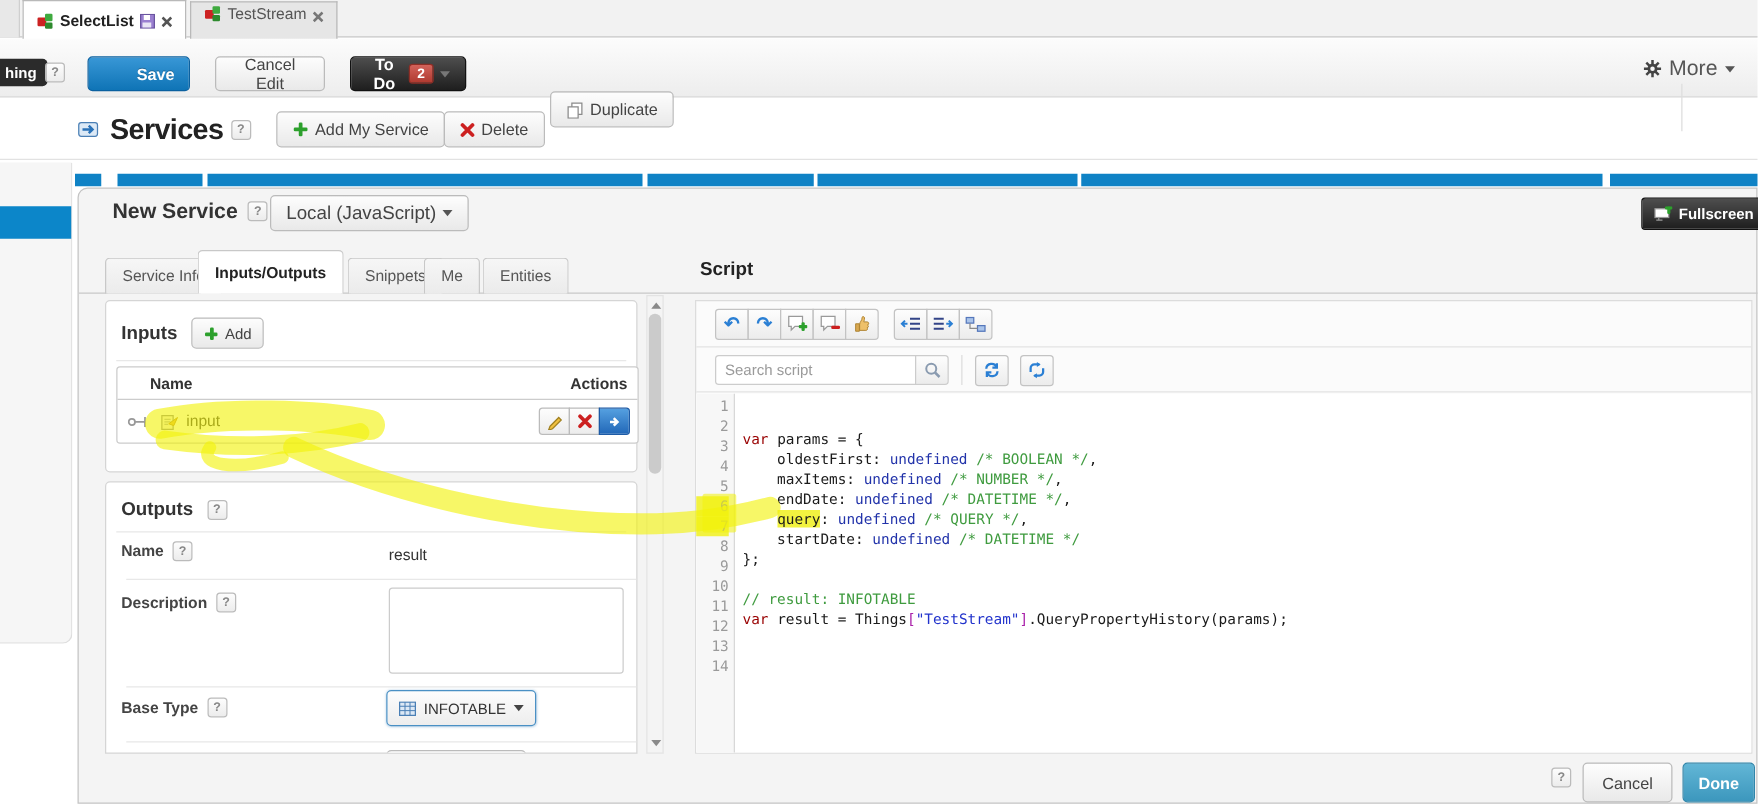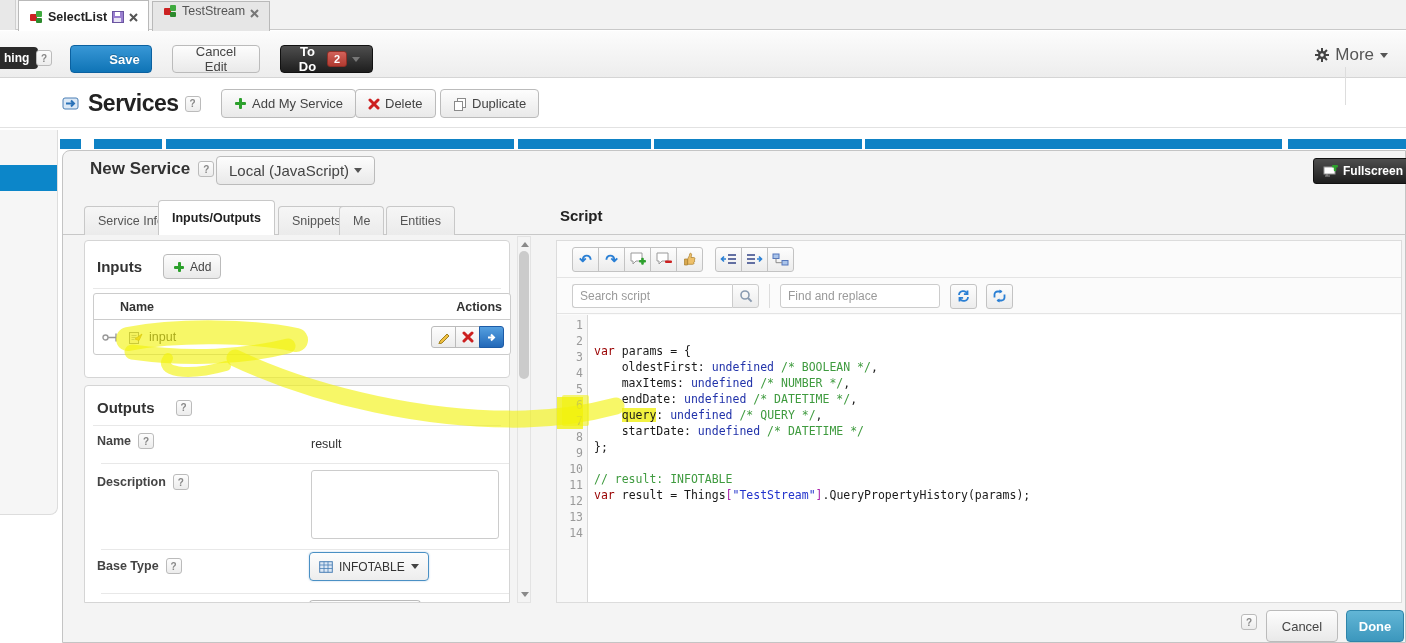--- a/index.html
+++ b/index.html
@@ -62,21 +62,21 @@
 
   
   .edtab-line { left:63px; top:234px; width:1343px; height:1px; background:#c8c8c8; }
   .edtab { position:absolute; height:29px; top:206px; display:flex; align-items:center; padding:0 13px;
     border:1px solid #c8c8c8; border-bottom:none; border-radius:4px 4px 0 0;
     background:linear-gradient(#f6f6f6,#ebebeb); color:#555; font-size:12.5px; cursor:pointer; }
   .edtab.active { top:200px; height:35px; background:#fff; font-weight:bold; color:#222; z-index:3; }
 
   
   .card { position:absolute; background:#fff; border:1px solid #d5d5d5; border-radius:4px; }
-  .card-h { display:flex; align-items:center; gap:21px; padding:13px 12px 9px 12px; }
+  .card-h { display:flex; align-items:center; gap:11px; padding:13px 12px 9px 12px; }
   .card-h .t { font-size:15px; font-weight:bold; color:#333; }
   .card-div { height:1px; background:#e8e8e8; margin:0 8px; }
 
   .inputs-table { position:absolute; left:8px; top:52px; width:418px; border:1px solid #ccc; border-radius:3px; background:#fff; }
   .it-head { display:flex; align-items:center; height:26px; border-bottom:1px solid #ccc; font-size:12.5px; font-weight:bold; color:#333; padding:0 8px 0 26px; }
   .it-head .sp { flex:1; }
   .it-row { display:flex; align-items:center; height:34px; padding:0 6px 0 8px; font-size:12.5px; color:#333; }
   .it-row .sp { flex:1; }
   .act-group { display:flex; }
   .act-btn { width:25px; height:22px; display:flex; align-items:center; justify-content:center;
@@ -230,21 +230,21 @@
       <rect x="1" y="5" width="11" height="3" rx="1" fill="#2ca02c"></rect>
     </svg>
   <span>Add My Service</span>
 </button>
 <button class="btn abs" style="left:355px; top:89px; height:29px;">
   <svg width="12" height="12">
       <path d="M2,2 L10,10 M10,2 L2,10" stroke="#cc2020" stroke-width="3" stroke-linecap="round"></path>
     </svg>
   <span>Delete</span>
 </button>
-<button class="btn abs" style="left:440px; top:89px; height:29px;">
+<button class="btn abs" style="left:440px; top:73px; height:29px;">
   <svg width="14" height="14">
       <rect x="4.5" y="1.5" width="8" height="9" fill="#fff" stroke="#8a8a8a"></rect>
       <rect x="1.5" y="4.5" width="8" height="9" fill="#fff" stroke="#8a8a8a"></rect>
     </svg>
   <span>Duplicate</span>
 </button>
 <div class="abs hrule" style="top:127px;"></div>
 
 <div>
   <div class="bluebar-seg" style="left:60px; width:21px;"></div>
@@ -447,21 +447,20 @@
     <span class="inputgrp">
       <input type="text" placeholder="Search script" style="">
       <span class="igbtn">
           <svg width="14" height="14">
             <circle cx="6" cy="6" r="4" fill="none" stroke="#8a9bb0" stroke-width="1.6"></circle>
             <path d="M9,9 l3.6,3.6" stroke="#8a9bb0" stroke-width="2"></path>
           </svg>
         </span>
     </span>
     <span class="vsep" style="position:static; height:24px; display:inline-block;"></span>
-    <input type="text" class="lone-input" placeholder="Find and replace" style="">
     <span class="ibtn" style="border-radius:3px;">
         <svg width="15" height="14">
           <path d="M3,6 a4.2,4.2 0 0 1 8.2,-1" fill="none" stroke="#2a7fd4" stroke-width="1.8"></path>
           <path d="M11.5,1.5 v3.6 h-3.6" fill="none" stroke="#2a7fd4" stroke-width="1.8"></path>
           <path d="M12,8 a4.2,4.2 0 0 1 -8.2,1" fill="none" stroke="#2a7fd4" stroke-width="1.8"></path>
           <path d="M3.5,12.5 v-3.6 h3.6" fill="none" stroke="#2a7fd4" stroke-width="1.8"></path>
         </svg>
       </span>
     <span class="ibtn" style="border-radius:3px;">
         <svg width="15" height="14">

